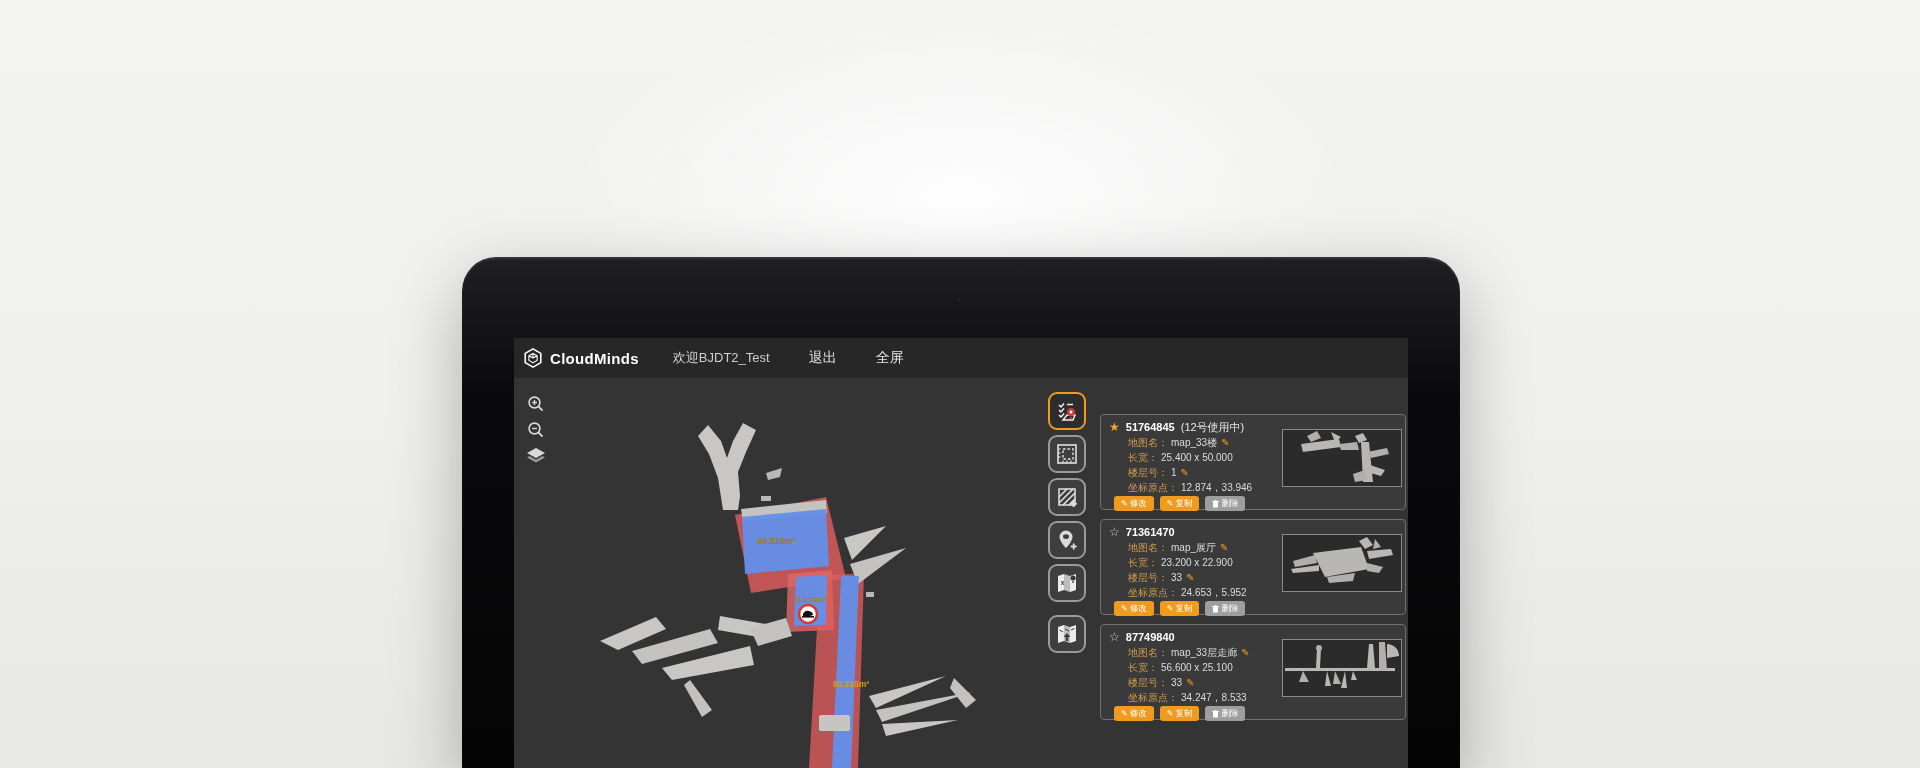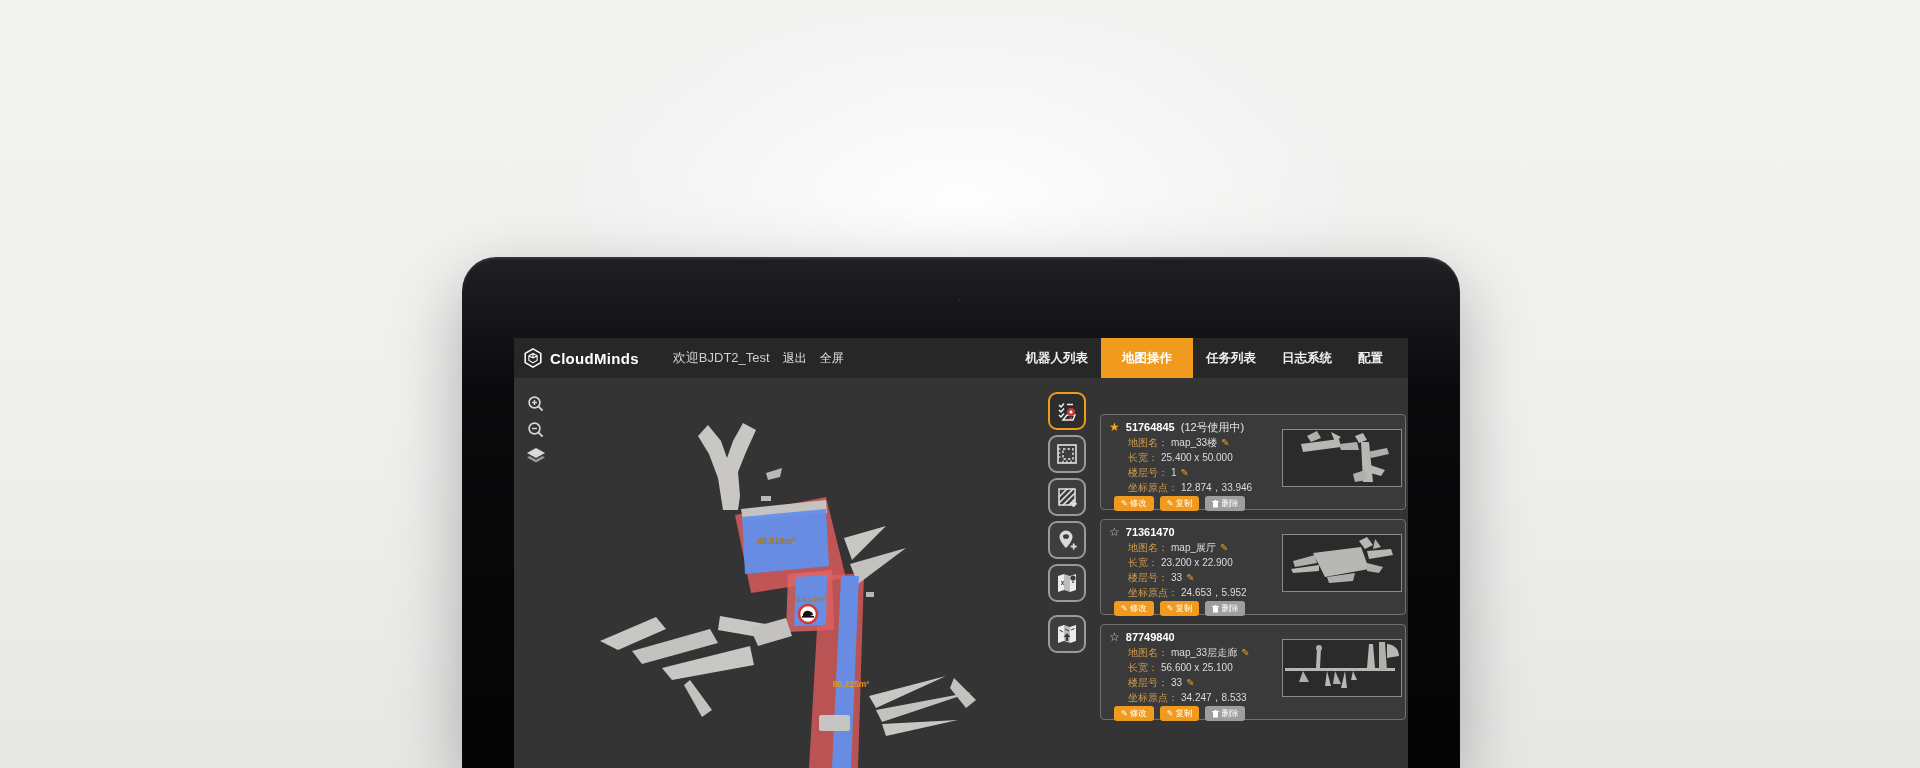--- a/index.html
+++ b/index.html
@@ -15,21 +15,21 @@
           box-shadow:0 24px 70px rgba(0,0,0,.28), inset 0 2px 2px rgba(255,255,255,.10);}
   .webcam{position:absolute;left:494px;top:40px;width:6px;height:6px;border-radius:50%;
           background:#1d2430;box-shadow:inset 0 0 2px #000;}
   .screen{position:absolute;left:52px;top:81px;width:894px;height:430px;background:#343434;overflow:hidden;}
   
   .navbar{height:40px;background:#272727;display:flex;align-items:center;border-bottom:4px solid #86efac;}
   .brand{display:flex;align-items:center;margin-left:8px;}
   .brand-name{color:#fff;font-size:15px;font-weight:bold;letter-spacing:.3px;margin-left:6px;}
   .welcome{display:flex;align-items:center;margin-left:34px;gap:13px;}
   .wtext{color:#cfcfcf;font-size:13px;}
-  .wlink{color:#e3e3e3;font-size:12px;cursor:pointer;}
+  .wlink{color:#e3e3e3;font-size:14px;cursor:pointer;margin-left:26px;}
   .tabs{margin-left:auto;display:flex;align-items:stretch;height:40px;margin-right:12px;}
   .tab{color:#f0f0f0;font-size:12.5px;font-weight:bold;line-height:40px;padding:0 13px;white-space:nowrap;}
   .tab.active{background:#F09A1E;color:#fff;padding:0 21px;}
   
   .content{position:absolute;left:0;top:40px;right:0;bottom:0;background:#343434;}
   .map-svg{position:absolute;left:0;top:0;}
   .mapctl{position:absolute;left:12px;top:16px;display:flex;flex-direction:column;gap:6px;}
   .mapctl .mbtn{width:20px;height:20px;display:flex;align-items:center;justify-content:center;}
   
   .tools{position:absolute;left:534px;top:14px;width:44px;}
@@ -85,27 +85,20 @@
           <path d="M12 2 L20.5 7 L20.5 17 L12 22 L3.5 17 L3.5 7 Z" fill="none" stroke="#fff" stroke-width="1.7" stroke-linejoin="round"></path>
           <path d="M12 7 L16.5 9.6 L16.5 14.6 L12 17.2 L7.5 14.6 L7.5 9.6 Z M12 7 L12 12 M12 12 L16.5 9.6 M12 12 L7.5 9.6" fill="none" stroke="#fff" stroke-width="1.2" stroke-linejoin="round"></path>
         </svg>
         <span class="brand-name">CloudMinds</span>
       </div>
       <div class="welcome">
         <span class="wtext">欢迎BJDT2_Test</span>
         <span class="wlink">退出</span>
         <span class="wlink">全屏</span>
       </div>
-      <div class="tabs">
-        <div class="tab">机器人列表</div>
-        <div class="tab active">地图操作</div>
-        <div class="tab">任务列表</div>
-        <div class="tab">日志系统</div>
-        <div class="tab">配置</div>
-      </div>
     </div>
 
     <div class="content">
 
       <svg class="map-svg" width="540" height="390" viewBox="0 0 540 390">
 
         <polygon points="209,132 204,100 195,76 184,58 194,47 207,63 213,80 219,63 229,45 242,52 232,74 224,94 226,118 224,132" fill="#c8c7c4"></polygon>
         <polygon points="252,95 268,90 266,99 254,102" fill="#b9b8b4"></polygon>
 
         <polygon points="221,137 312,119 332,200 237,215" fill="#e05d5d" opacity="0.82"></polygon>

